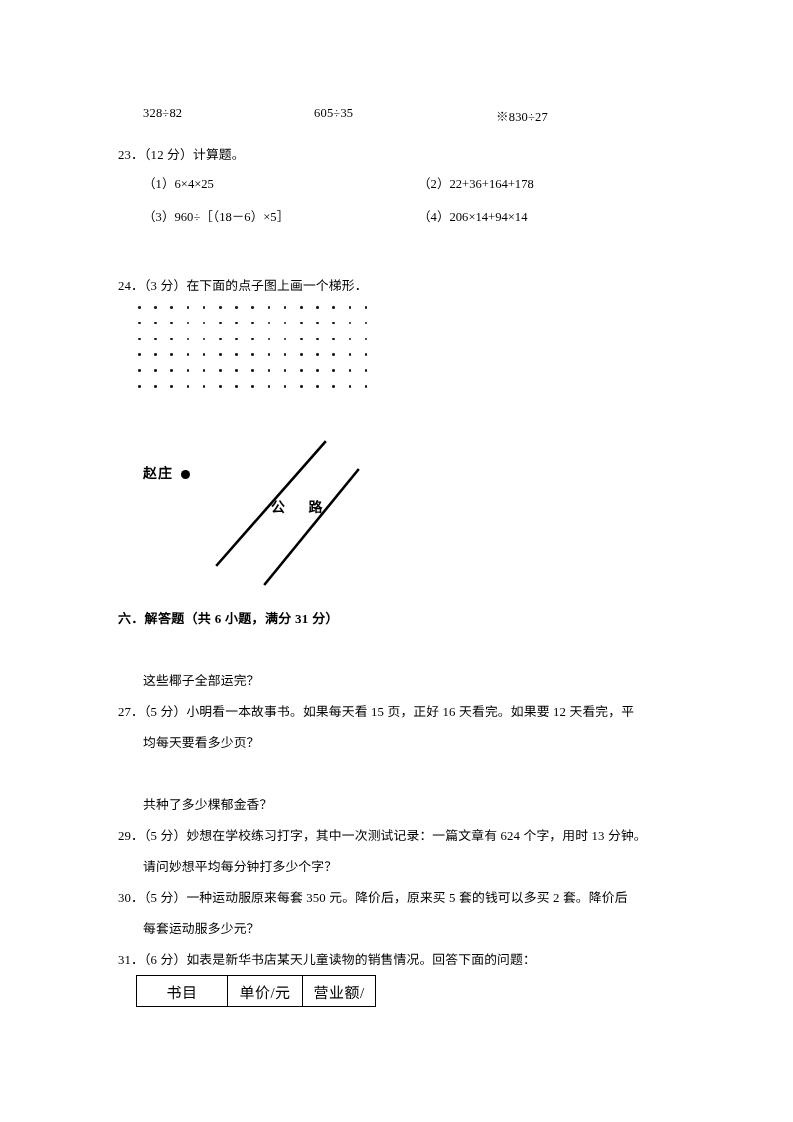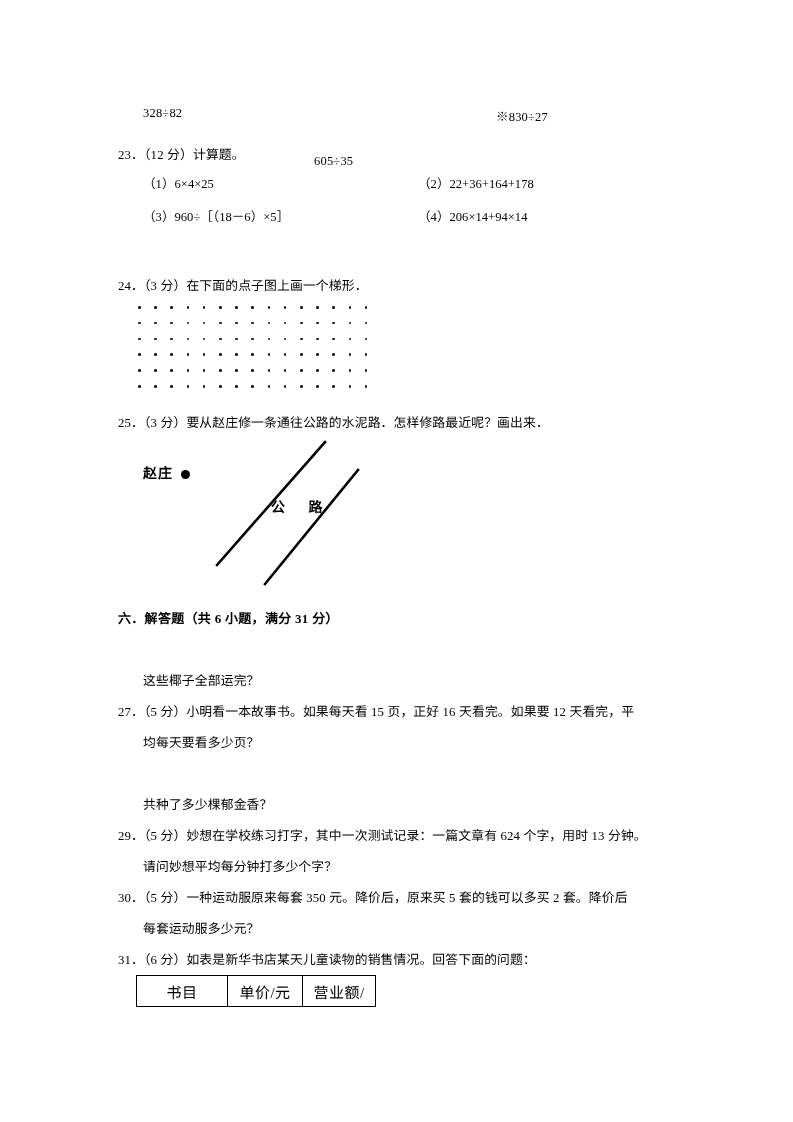--- a/index.html
+++ b/index.html
@@ -128,21 +128,21 @@
   #sales-table td.c0 { width: 82px; }
   #sales-table td.c1 { width: 66px; }
   #sales-table td.c2 { width: 64px; }
 </style>
 </head>
 <body style="background: rgb(255, 255, 255); color: rgb(0, 0, 0);">
 
 <div class="page">
 
   <div class="calcrow" style="left:143px; top:106px;">328÷82</div>
-  <div class="calcrow" style="left:314px; top:106px;margin-top:48px;">605÷35</div>
+  <div class="calcrow" style="left:314px; top:106px;">605÷35</div>
   <div class="calcrow" style="left:496px; top:106px;">※830÷27</div>
 
   <div class="qline" style="left:118px; top:143px;">23．（12 分）计算题。</div>
 
   <div class="subitem" style="left:143px; top:173px;">（1）6×4×25</div>
   <div class="subitem" style="left:418px; top:173px;">（2）22+36+164+178</div>
   <div class="subitem" style="left:143px; top:206px;">（3）960÷［（18－6）×5］</div>
   <div class="subitem" style="left:418px; top:206px;">（4）206×14+94×14</div>
 
 
@@ -234,21 +234,20 @@
       <div class="dot" style="left: 113.4px; top: 79px; background: rgb(26, 26, 26);"></div>
       <div class="dot" style="left: 129.6px; top: 79px; background: rgb(26, 26, 26);"></div>
       <div class="dot" style="left: 145.8px; top: 79px; background: rgb(26, 26, 26);"></div>
       <div class="dot" style="left: 162px; top: 79px; background: rgb(26, 26, 26);"></div>
       <div class="dot" style="left: 178.2px; top: 79px; background: rgb(26, 26, 26);"></div>
       <div class="dot" style="left: 194.4px; top: 79px; background: rgb(26, 26, 26);"></div>
       <div class="dot" style="left: 210.6px; top: 79px; background: rgb(26, 26, 26);"></div>
       <div class="dot" style="left: 226.8px; top: 79px; background: rgb(26, 26, 26);"></div>
     </div>
 
-  <div class="qline" style="left:118px; top:411px;">25．（3 分）要从赵庄修一条通往公路的水泥路．怎样修路最近呢？画出来．</div>
 
   <div id="road-figure">
     <svg width="420" height="160" viewBox="0 0 420 160">
       <line id="road-line-1" x1="97" y1="130" x2="205" y2="7" stroke="#000000" stroke-width="2.6" stroke-linecap="square"></line>
       <line id="road-line-2" x1="145" y1="149" x2="238" y2="35" stroke="#000000" stroke-width="2.6" stroke-linecap="square"></line>
     </svg>
   </div>
 
   <div class="fig-label" id="village-label">赵庄</div>
   <div id="village-dot"></div>

